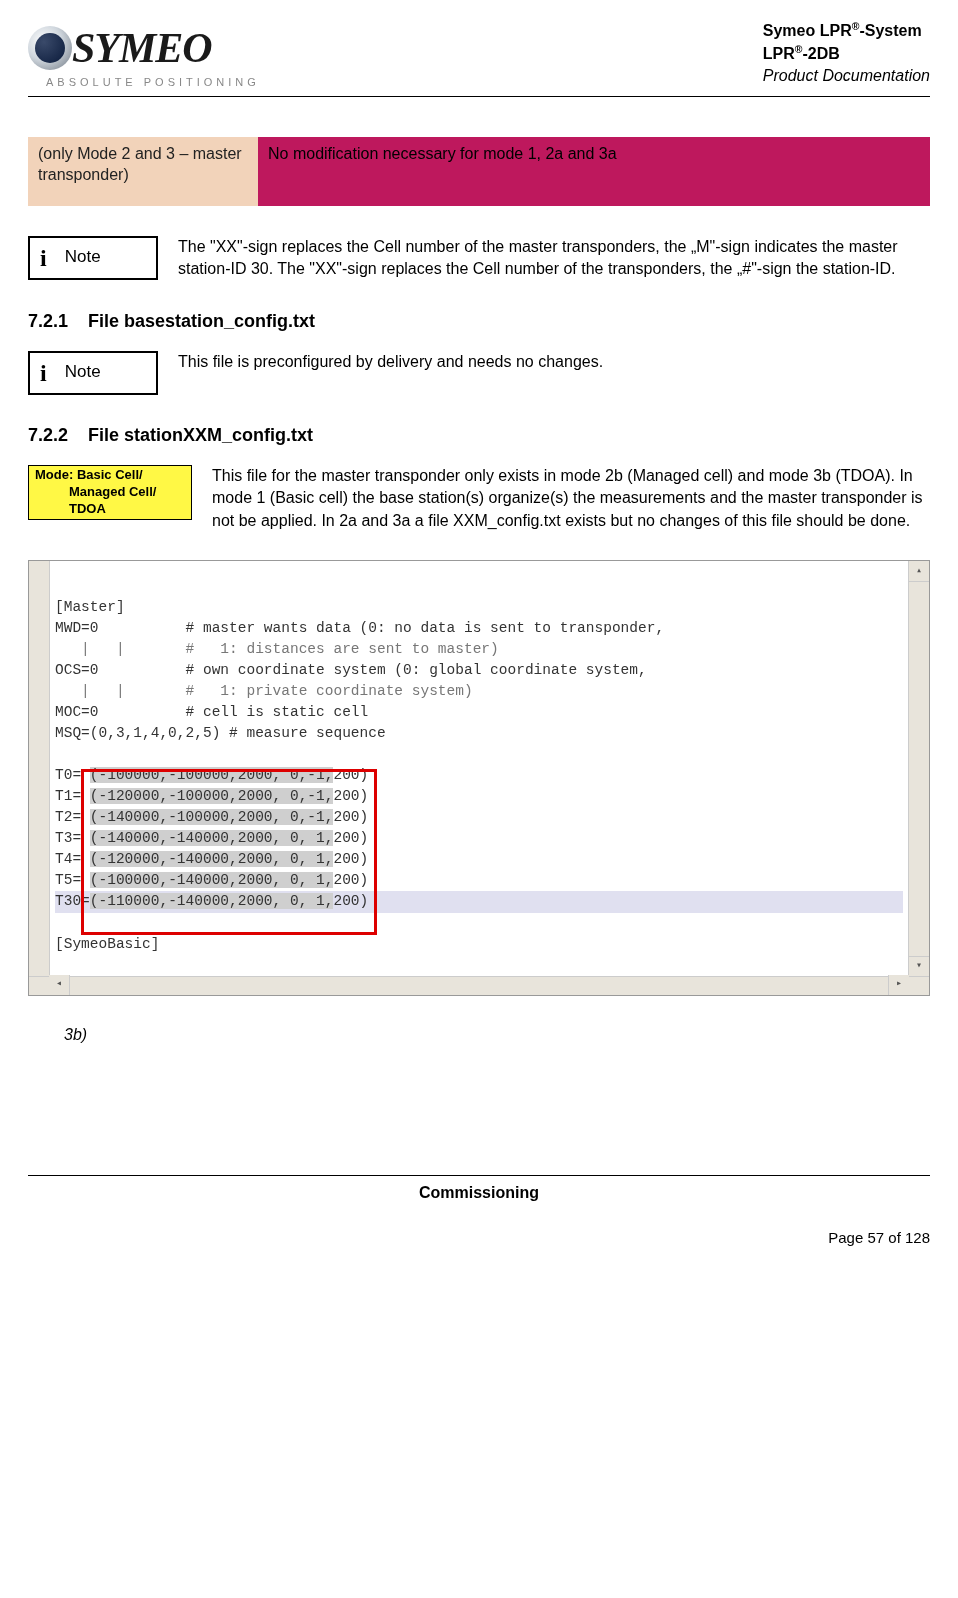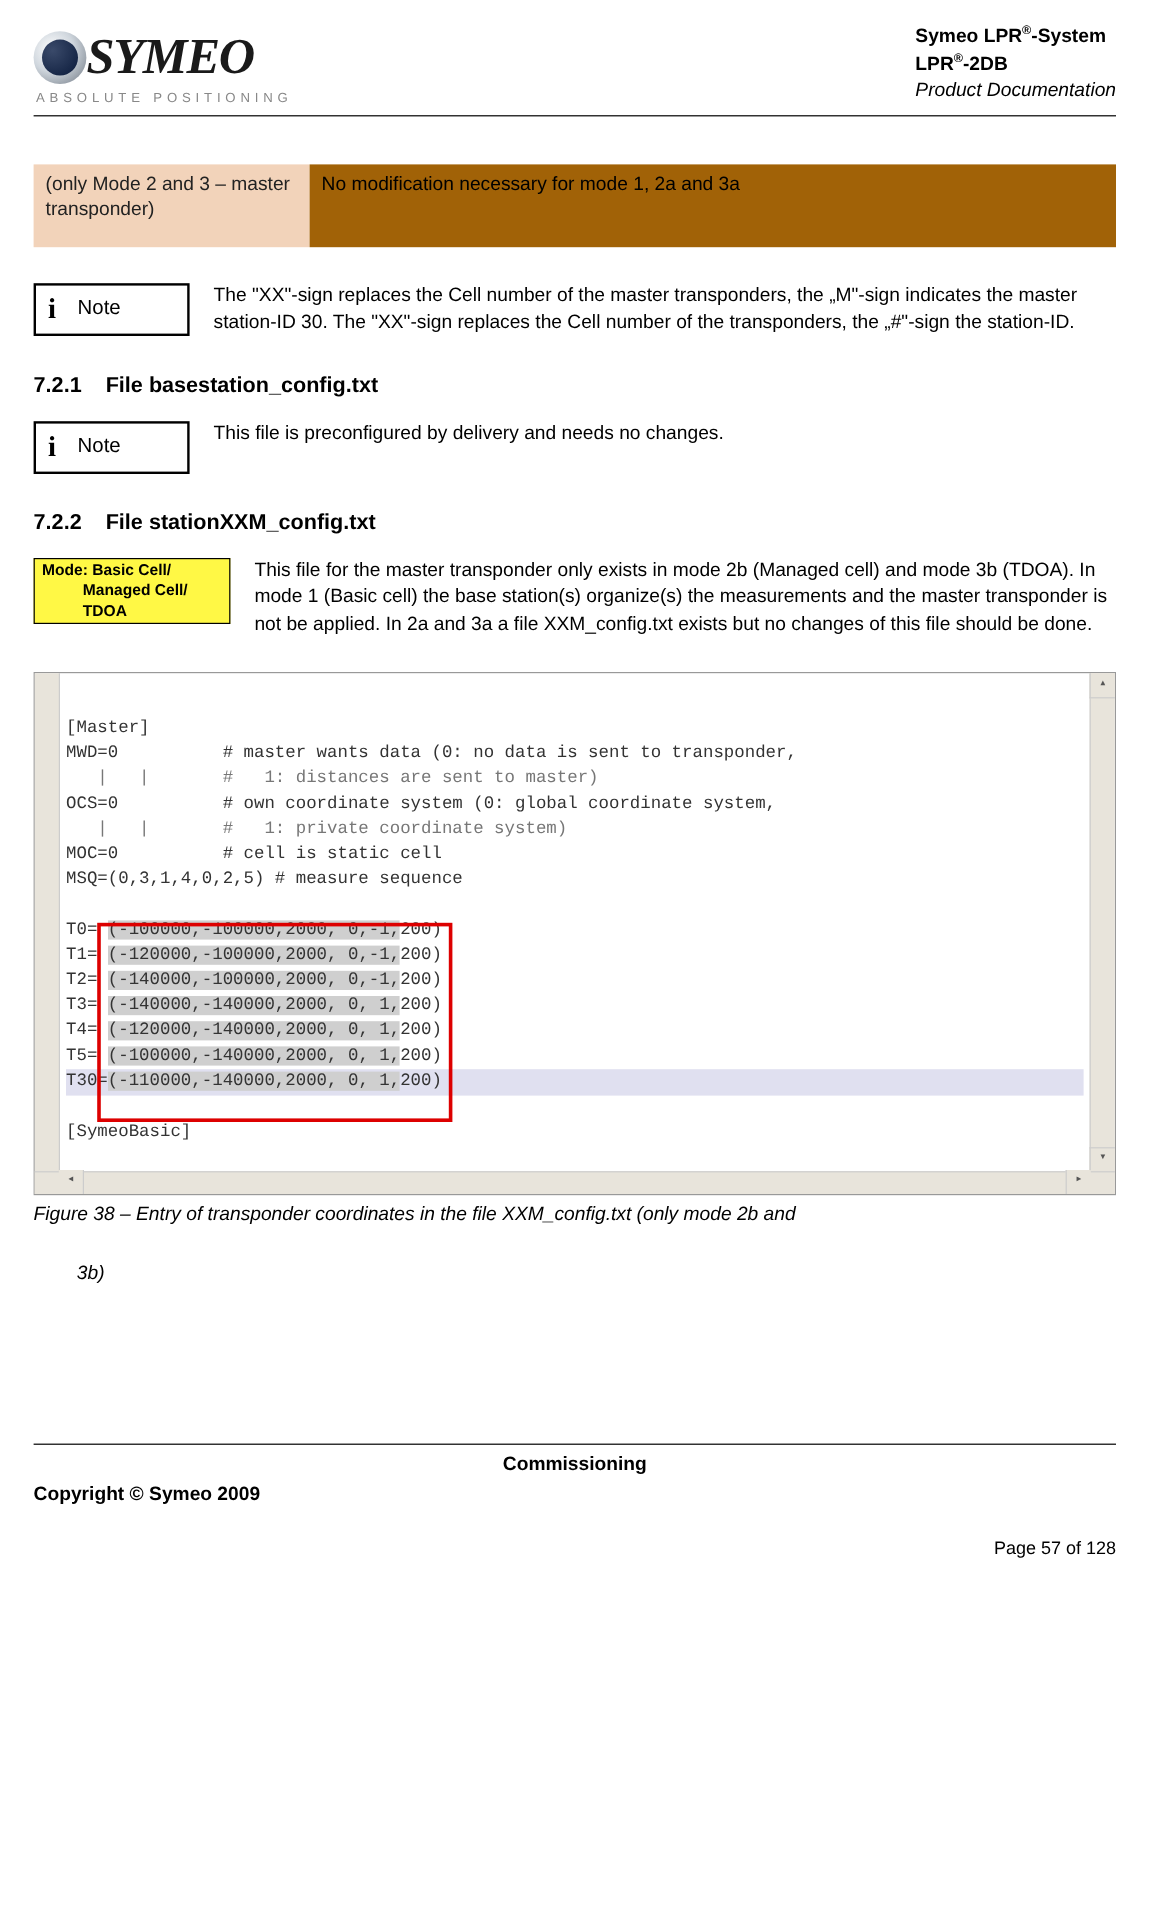--- a/index.html
+++ b/index.html
@@ -25,28 +25,28 @@
   .logo-ball {
     width: 44px; height:44px; border-radius:50%;
     background: radial-gradient(circle at 35% 35%, #fff 0%, #cfd6dd 45%, #6c7580 100%);
     position:relative;
   }
   .logo-ball::after{
     content:""; position:absolute; inset:7px; border-radius:50%;
     background: radial-gradient(circle at 30% 30%, #3a4a6a 0%, #0a1a3a 100%);
   }
   .logo-text { font-family: Georgia, 'Times New Roman', serif; font-size:42px; font-weight:bold; color:#1a1a1a; letter-spacing:-1px; font-style:italic;}
-  .logo-tag { font-size:11px; letter-spacing:4px; color:#888; margin-top:-2px; margin-left:2px;}
+  .logo-tag { font-size:11px; letter-spacing:4px; color:#888; margin-top:-2px; margin-left:18px;}
   .hdr-right { text-align:left; font-size:16px; line-height:1.4; }
   sup { font-size:0.65em; }
 
   .cfg-table { width:100%; border-collapse: collapse; margin-bottom: 30px; }
   .cfg-table td { padding: 6px 10px 20px 10px; vertical-align: top; font-size:16px; }
   .row1 td:first-child { background:#f2d3ba; width:210px; color:#222;}
-  .row1 td:last-child  { background:#a16207; }
+  .row1 td:last-child  { background:#be185d; }
   .row2 td:first-child { background:#ecb989; width:210px; color:#222;}
   .row2 td:last-child  { background:#f6dcc4; }
 
   .note-block { display:flex; gap:20px; margin: 18px 0 28px 0; align-items:flex-start;}
   .note-badge {
     border:2px solid #000; padding:6px 14px 6px 10px; display:flex; align-items:center; gap:18px;
     font-size:17px; min-width:130px; box-sizing:border-box; flex-shrink:0; height:44px;
   }
   .note-badge .i { font-family: Georgia, serif; font-size:24px; font-weight:bold; font-style:normal;}
   .note-text { font-size:16px; line-height:1.4; }
@@ -174,25 +174,20 @@
 <span>T4= </span><span class="sel">(-120000,-140000,2000, 0, 1,</span><span>200)</span>
 <span>T5= </span><span class="sel">(-100000,-140000,2000, 0, 1,</span><span>200)</span>
 <span class="hl-row"><span>T30=</span><span class="sel">(-110000,-140000,2000, 0, 1,</span><span>200)</span></span>
 
 <span>[SymeoBasic]</span>
 </div>
   <div class="redbox"></div>
 </div>
 
 <div class="fig-cap">
-  <span>Figure 38 – Entry of transponder coordinates in the file XXM_config.txt (only mode 2b and</span>
   <span class="ind">3b)</span>
 </div>
 
 <div class="footer">
   <div class="footer-line"></div>
   <div class="footer-center">Commissioning</div>
-  <div class="footer-row">
-    <span class="left">Copyright © Symeo 2009</span>
-    <span></span>
-  </div>
   <div class="page-num">Page 57 of 128</div>
 </div>
 
 </body></html>

